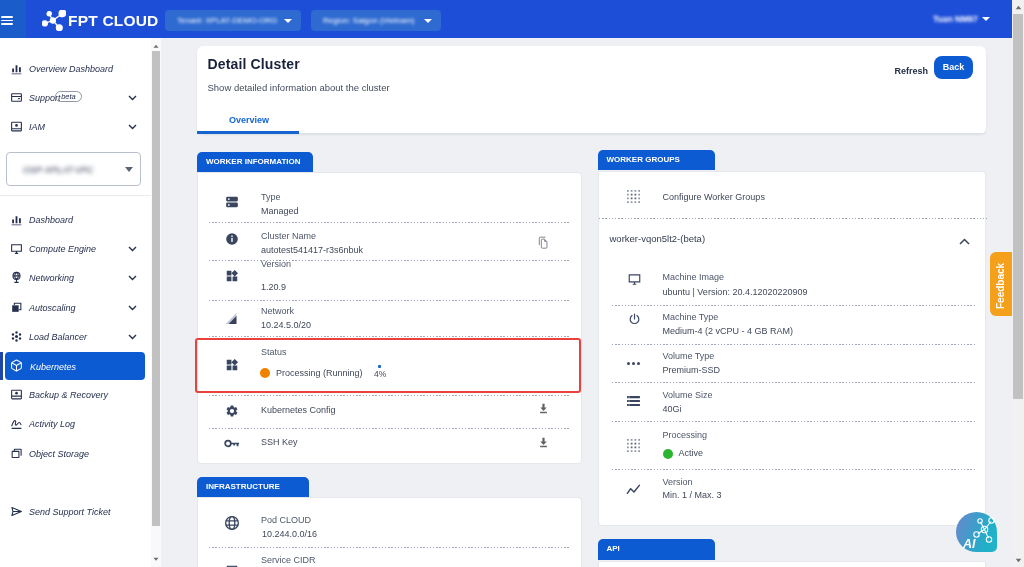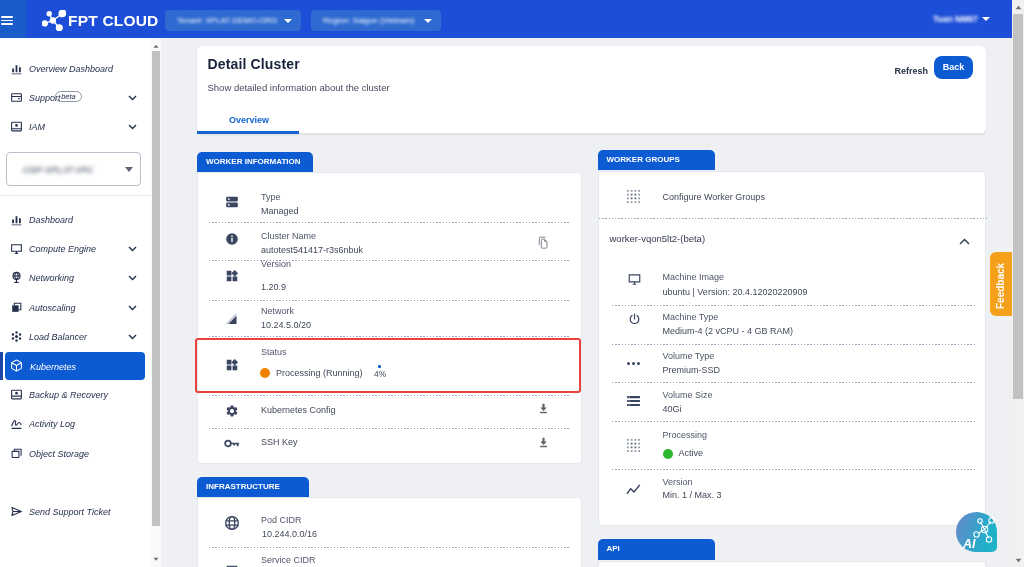--- a/index.html
+++ b/index.html
@@ -288,21 +288,21 @@
       </svg>
   </div>
 
   <div class="cardtab" style="left:36px;top:439px;width:112px;">INFRASTRUCTURE</div>
   <div class="card" style="left:36px;top:459px;width:385px;height:108px;border-radius:0 4px 4px 0;border-bottom:none;">
     <svg class="icon" style="position:absolute;left:26px;top:17px" width="16" height="16" viewBox="0 0 24 24">
         <circle cx="12" cy="12" r="9.5" fill="none" stroke="#3a4560" stroke-width="2"></circle>
         <ellipse cx="12" cy="12" rx="4.2" ry="9.5" fill="none" stroke="#3a4560" stroke-width="2"></ellipse>
         <path fill="none" stroke="#3a4560" stroke-width="2" d="M2.5 8.8h19M2.5 15.2h19"></path>
       </svg>
-    <div class="rlab" style="left:63px;top:17px">Pod CIDR</div>
+    <div class="rlab" style="left:63px;top:17px">Pod CLOUD</div>
     <div class="rval" style="left:64px;top:30.5px">10.244.0.0/16</div>
     <div class="dash" style="left:10.5px;top:48.5px;width:361px"></div>
     <div class="rlab" style="left:63px;top:57px">Service CIDR</div>
     <svg class="icon" style="position:absolute;left:27px;top:66px" width="14" height="14" viewBox="0 0 24 24">
         <rect x="4" y="4" width="16" height="16" fill="none" stroke="#3a4560" stroke-width="2"></rect>
       </svg>
   </div>
 
   <div class="cardtab" style="left:436.5px;top:112px;width:117px;">WORKER GROUPS</div>
   <div class="card" id="wgcard" style="left:436.5px;top:133px;width:388px;height:354.5px;border-radius:0 4px 4px 4px;">

